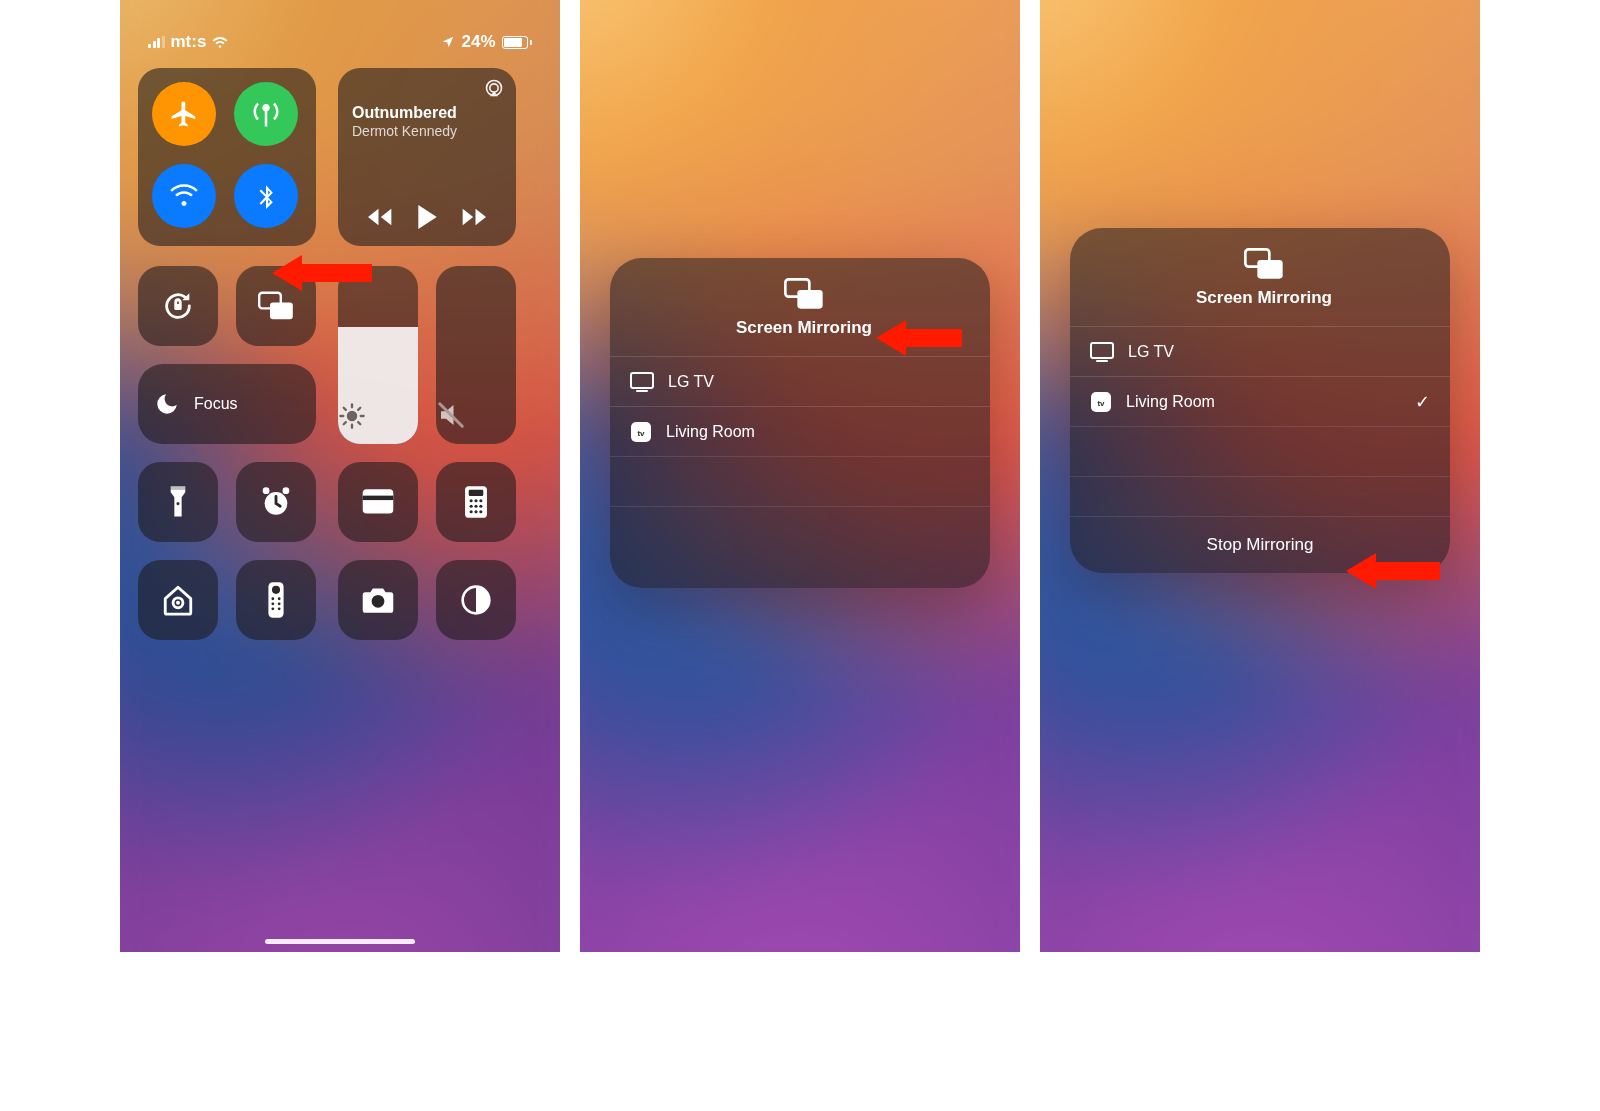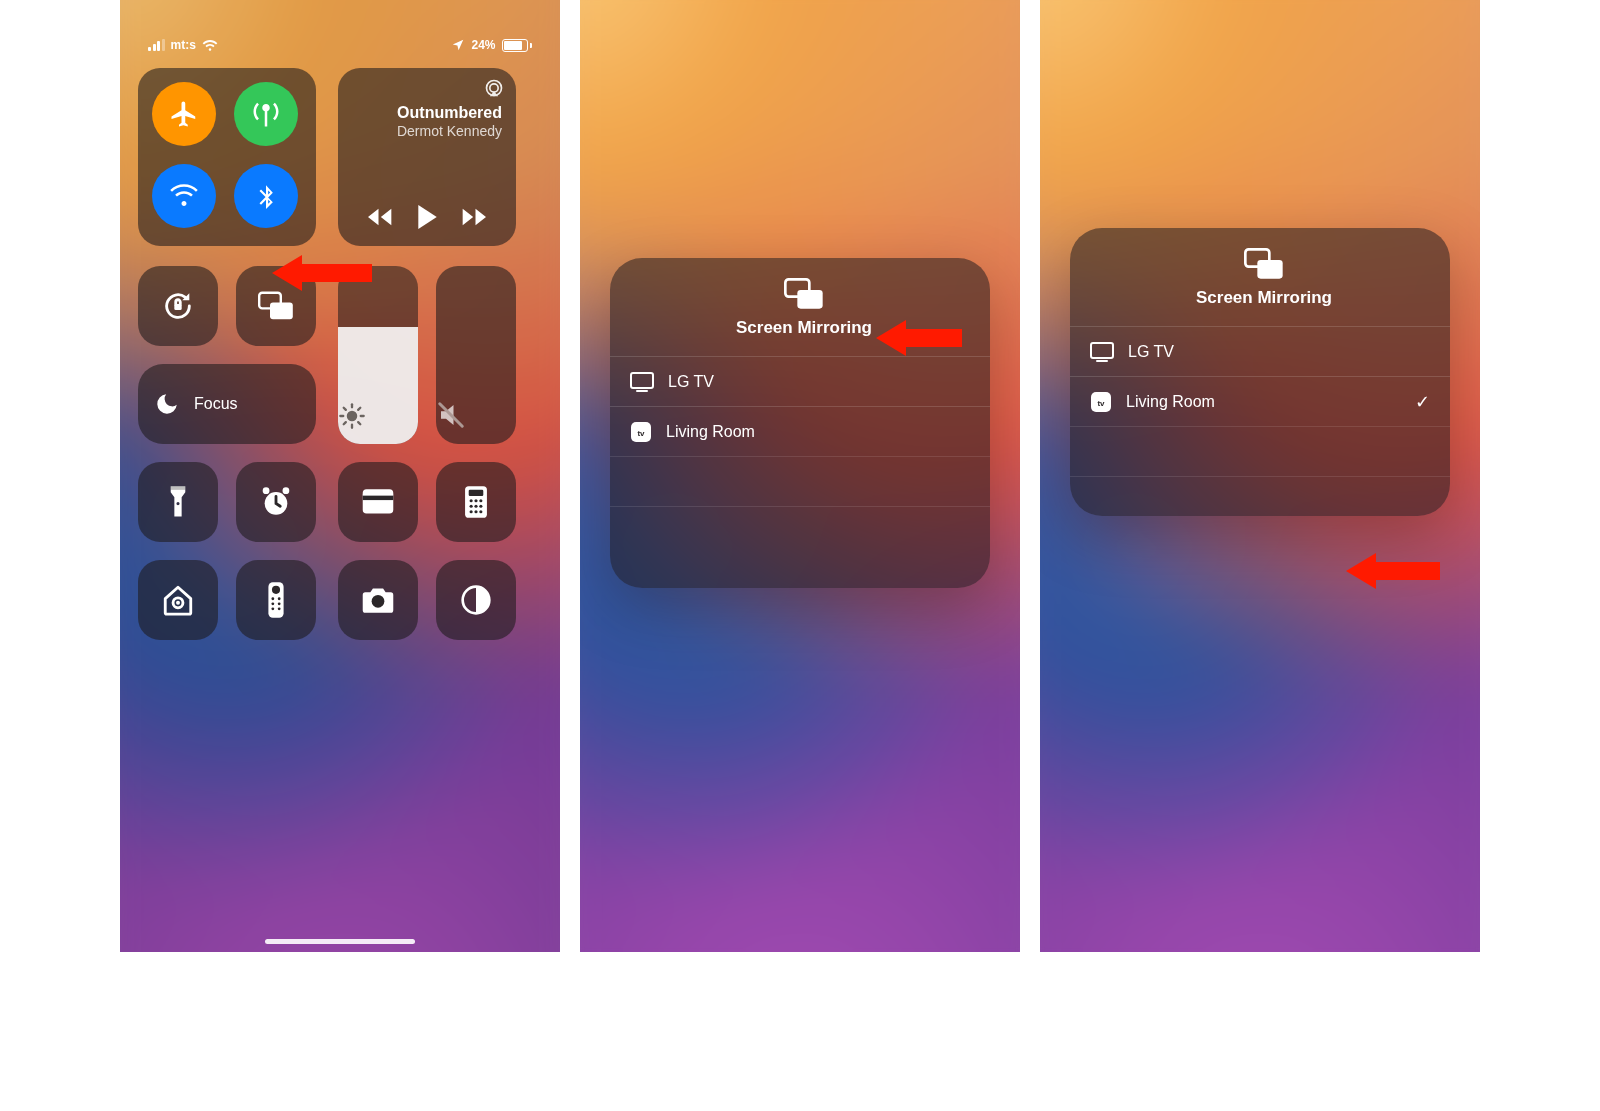--- a/index.html
+++ b/index.html
@@ -47,21 +47,21 @@
     position: absolute; inset: 0;
     background: rgba(0,0,0,0.08);
   }
 
   
   .status-bar {
     position: absolute; top: 0; left: 0; right: 0;
     height: 54px;
     display: flex; align-items: flex-end; justify-content: space-between;
     padding: 0 28px 2px 28px;
-    font-size: 12px; font-weight: 600;
+    font-size: 17px; font-weight: 600;
     color: #fff;
     z-index: 5;
   }
   .status-left, .status-right { display: flex; align-items: center; gap: 6px; }
   .signal-bars { display: flex; align-items: flex-end; gap: 1.5px; height: 12px; }
   .signal-bars span { width: 3px; background: #fff; border-radius: 1px; }
   .signal-bars span:nth-child(1){height:4px;}
   .signal-bars span:nth-child(2){height:7px;}
   .signal-bars span:nth-child(3){height:10px;}
   .signal-bars span:nth-child(4){height:12px; background:rgba(255,255,255,0.35);}
@@ -108,21 +108,21 @@
   .conn-bt       { background:#0a7aff;}
 
   .media-tile {
     left: 200px; top: 0;
     padding: 12px 14px 10px 14px;
     display:flex; flex-direction:column; justify-content:space-between;
   }
   .airplay-corner {
     position:absolute; top:10px; right:12px; opacity:0.9;
   }
-  .media-text { text-align:right; margin-top:24px;}
+  .media-text { text-align:left; margin-top:24px;}
   .media-title { font-size:16px; font-weight:600; color:#fff;}
   .media-artist{ font-size:14px; color:rgba(255,255,255,0.78); margin-top:1px;}
   .media-controls { display:flex; align-items:center; justify-content:space-around; padding:0 6px 6px 6px;}
   .media-controls .mc-btn { cursor:pointer; }
 
   
   .lock-tile   { left:0;   top:198px;}
   .mirror-tile { left:98px;top:198px;}
   .bright-tile { left:200px; top:198px; width:80px; height:178px; background:rgba(30,25,28,0.55); border-radius:22px; overflow:hidden; position:absolute;}
   .bright-fill { position:absolute; left:0; right:0; bottom:0; height:66%; background:rgba(255,255,255,0.88);}
@@ -497,20 +497,21 @@
           <svg width="22" height="22" viewBox="0 0 22 22">
                 <rect x="1" y="1" width="20" height="20" rx="5" class="ico-white"></rect>
                 <text x="11" y="15" text-anchor="middle" font-size="8" font-weight="700" fill="#2b2729">tv</text>
               </svg>
           <span>Living Room</span>
           <span class="sm-check">✓</span>
         </div>
         <div class="sm-empty"></div>
         <div class="sm-empty" style="height:40px;"></div>
       </div>
+      <div class="sm-stop">Stop Mirroring</div>
     </div>
 
     <div class="arrow" style="left:306px; top:553px;">
       <span class="arrow-head"></span>
           <span class="arrow-shaft" style="width:64px;"></span>
     </div>
   </div>
 
  </div>
 </div>

